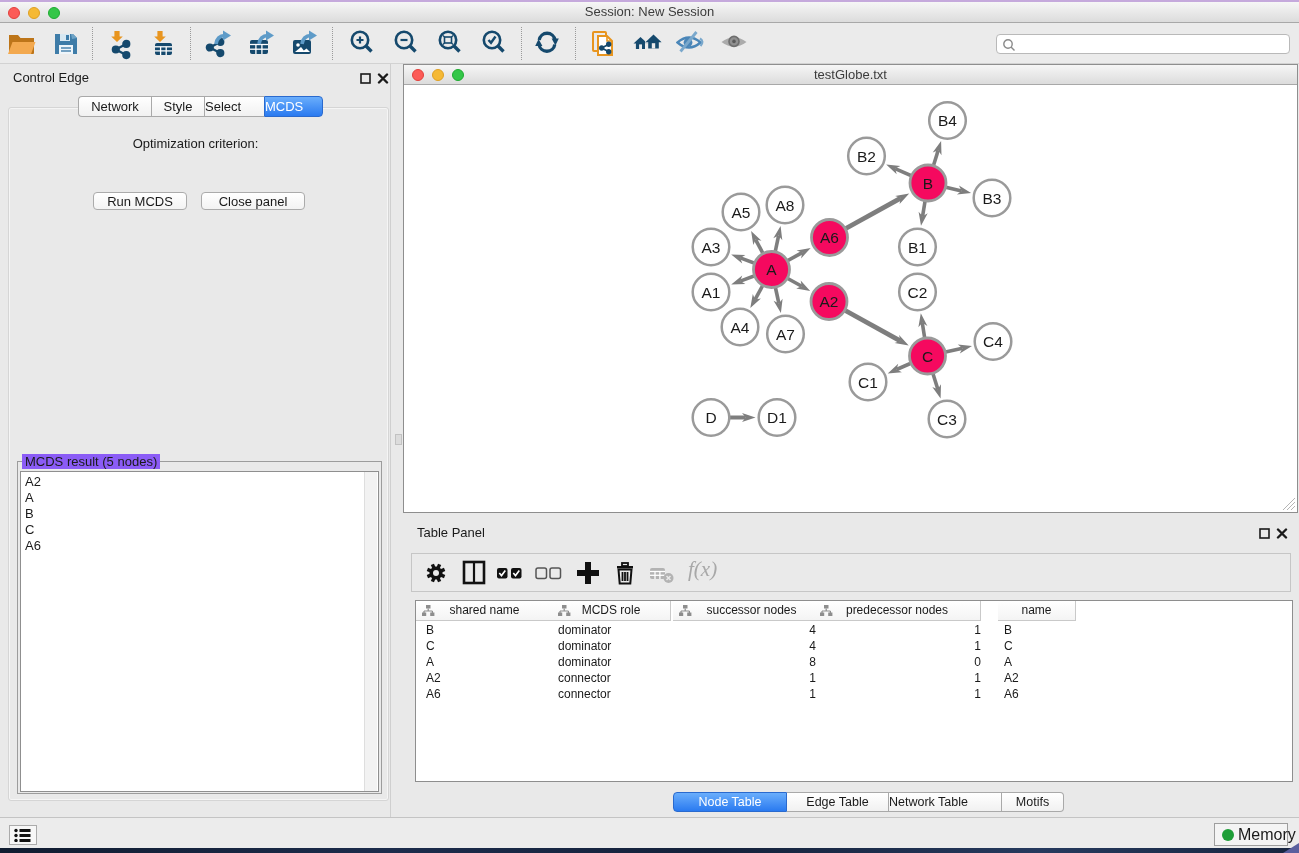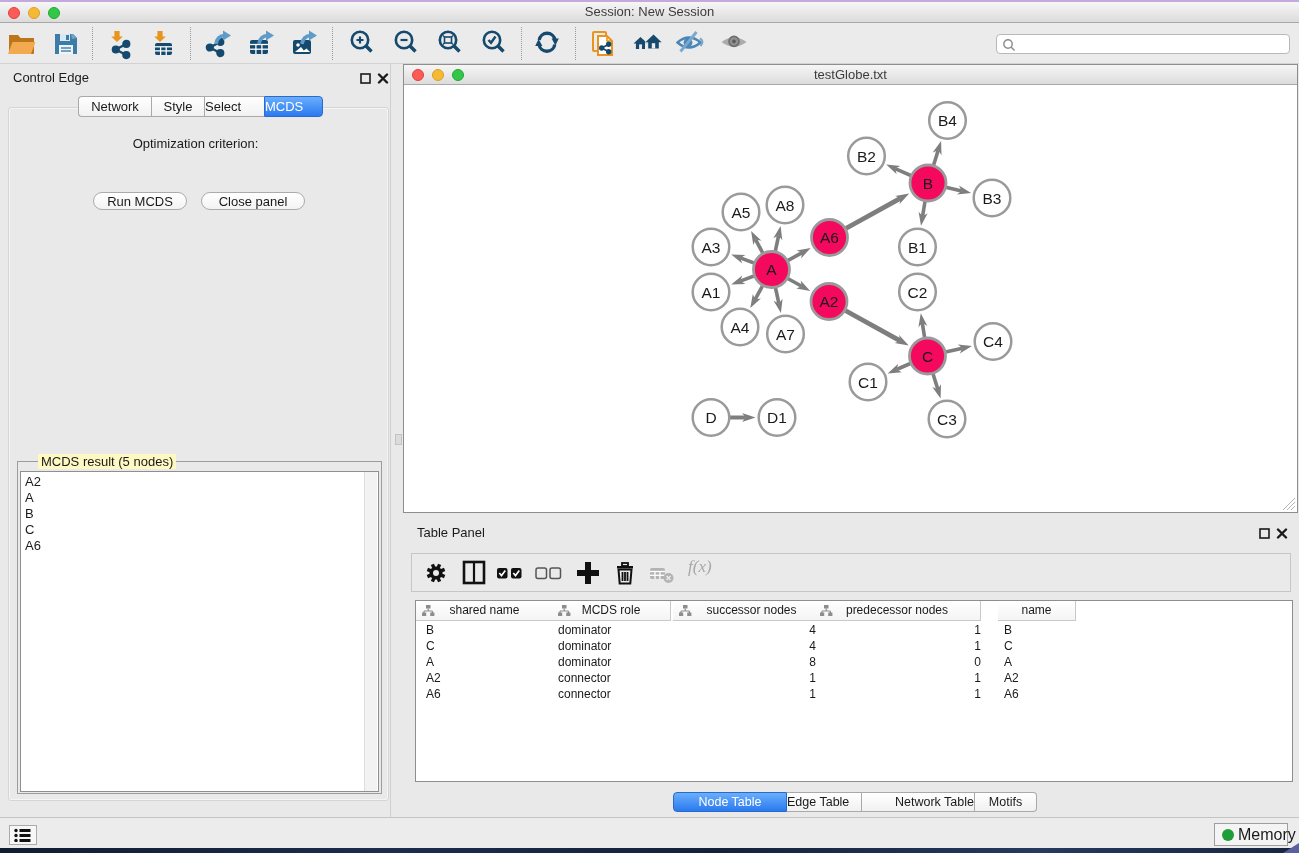--- a/index.html
+++ b/index.html
@@ -1,19 +1,19 @@
 <!DOCTYPE html>
 <html><head><meta charset="utf-8"><style>
 *{margin:0;padding:0;box-sizing:border-box}
 html,body{width:1299px;height:853px;overflow:hidden}
 body{font-family:"Liberation Sans",sans-serif;font-size:13px;color:#1a1a1a;background:#e9e9e9;position:relative}
 .abs{position:absolute}
 .titlebar{background:linear-gradient(#f6f6f6,#dcdcdc);border-bottom:1px solid #a8a8a8}
 .tl{width:12px;height:12px;border-radius:50%;position:absolute;top:7px}
-.btn{background:linear-gradient(#ffffff,#f3f3f3);border:1px solid #ababab;border-radius:9px;text-align:center}
+.btn{background:linear-gradient(#ffffff,#f3f3f3);border:1px solid #ababab;border-radius:4px;text-align:center}
 svg{display:block}
 </style></head><body>
 
 <div class="abs" style="left:0;top:0;width:1299px;height:2px;background:#c5a9dc"></div>
 
 <div class="abs titlebar" style="left:0;top:2px;width:1299px;height:21px">
   <div class="tl" style="left:8px;top:5px;background:#fc5b57;border:1px solid #e2403c"></div>
   <div class="tl" style="left:28px;top:5px;background:#f5b935;border:1px solid #dfa023"></div>
   <div class="tl" style="left:48px;top:5px;background:#34c648;border:1px solid #1eab31"></div>
   <div style="text-align:center;line-height:20px;color:#3c3c3c">Session: New Session</div>
@@ -175,21 +175,21 @@
     <div style="width:53px;background:linear-gradient(#fff,#f1f1f1);border:1px solid #a9a9a9;border-right:none;text-align:center;line-height:19px">Style</div>
     <div style="width:60px;background:linear-gradient(#fff,#f1f1f1);border:1px solid #a9a9a9;border-right:none;text-align:left;line-height:19px">Select</div>
     <div style="width:59px;background:linear-gradient(#6aaefc,#2a7af0);border:1px solid #2a6ace;border-radius:0 4px 4px 0;text-align:left;line-height:19px;color:#fff">MCDS</div>
   </div>
   <div style="position:absolute;left:0;top:72px;width:391px;text-align:center">Optimization criterion:</div>
 
   <div class="btn abs" style="left:93px;top:128px;width:94px;height:18px;line-height:17px">Run MCDS</div>
   <div class="btn abs" style="left:201px;top:128px;width:104px;height:18px;line-height:17px">Close panel</div>
 
   <div class="abs" style="left:17px;top:397px;width:365px;height:333px;border:1px solid #9c9c9c">
-    <div style="position:absolute;left:20px;top:-8px;background:#fef9c3;padding:0 3px">MCDS result (5 nodes)</div>
+    <div style="position:absolute;left:4px;top:-8px;background:#8b5cf6;padding:0 3px">MCDS result (5 nodes)</div>
     <div style="position:absolute;left:2px;top:9px;width:359px;height:321px;background:#fff;border:1px solid #8f8f8f">
       <div style="position:absolute;right:1px;top:0;width:13px;height:319px;background:#f2f2f2;border-left:1px solid #dedede"></div>
       <div style="padding:2px 0 0 4px;line-height:16px">A2<br>A<br>B<br>C<br>A6</div>
     </div>
   </div>
 </div>
 
 <div class="abs" style="left:403px;top:64px;width:895px;height:449px;border:1px solid #8e8e8e;background:#fff">
   <svg width="8" height="8" style="position:absolute;left:0;top:0">
       <path d="M0 8 V0 H8" fill="none" stroke="#4a7fd4" stroke-width="2.5"></path>
@@ -345,21 +345,21 @@
           <g stroke="#fff" stroke-width="1.3">
             <line x1="3" y1="13.5" x2="18" y2="13.5"></line>
             <line x1="3" y1="17.3" x2="18" y2="17.3"></line>
             <line x1="8.0" y1="13.5" x2="8.0" y2="21.0"></line>
             <line x1="12.9" y1="13.5" x2="12.9" y2="21.0"></line>
           </g>
         </g>
         <circle cx="21.5" cy="20" r="5" fill="#b3b3b3"></circle>
         <path d="M19.5 18 l4 4 m0 -4 l-4 4" stroke="#eaeaea" stroke-width="1.5"></path>
       </svg>
-      <div style="position:absolute;left:276px;top:3px;font-family:'Liberation Serif',serif;font-style:italic;font-size:17px;color:#a8a8a8"><i>f</i>(<i>x</i>)</div>
+      <div style="position:absolute;left:276px;top:3px;font-family:'Liberation Serif',serif;font-style:italic;font-size:21px;color:#a8a8a8"><i>f</i>(<i>x</i>)</div>
     </div>
 
   <div class="abs" style="left:12px;top:87px;width:878px;height:182px;background:#fff;border:1px solid #8e8e8e;font-size:12px">
     <div style="position:absolute;left:0;top:0;width:876px;height:20px">
         <div style="position:absolute;left:0px;top:0;width:138px;height:20px;background:linear-gradient(#ffffff,#f4f4f4);border-right:1px solid #c9c9c9;border-bottom:1px solid #c9c9c9;text-align:center;line-height:19px"><svg width="13" height="12" style="position:absolute;left:6px;top:4px">
             <rect x="4" y="0" width="4.5" height="3.5" fill="#8d8d8d"></rect>
             <path d="M6.2 3.5 v2.5 M2 6 h8.4 M2 6 v2 M10.4 6 v2" stroke="#8d8d8d" stroke-width="1.2" fill="none"></path>
             <rect x="0" y="7.5" width="4.2" height="3.5" fill="#8d8d8d"></rect>
             <rect x="8.2" y="7.5" width="4.2" height="3.5" fill="#8d8d8d"></rect>
           </svg>shared name</div>
@@ -407,22 +407,22 @@
         <div style="position:absolute;top:64px;left:10px;height:16px;line-height:16px">A6</div>
         <div style="position:absolute;top:64px;left:142px;height:16px;line-height:16px">connector</div>
         <div style="position:absolute;top:64px;left:257px;width:143px;height:16px;line-height:16px;text-align:right">1</div>
         <div style="position:absolute;top:64px;left:415px;width:150px;height:16px;line-height:16px;text-align:right">1</div>
         <div style="position:absolute;top:64px;left:588px;height:16px;line-height:16px">A6</div>
       </div>
   </div>
 
   <div class="abs" style="left:270px;top:279px;height:20px;display:flex;font-size:12.5px">
     <div style="width:114px;background:linear-gradient(#6aaefc,#2a7af0);border:1px solid #2a6ace;border-radius:4px 0 0 4px;text-align:center;line-height:18px;color:#fff">Node Table</div>
-    <div style="width:75px;background:linear-gradient(#fff,#f1f1f1);border:1px solid #a9a9a9;border-left:none;line-height:18px">Edge Table</div>
-    <div style="width:113px;background:linear-gradient(#fff,#f1f1f1);border:1px solid #a9a9a9;border-left:none;text-align:right;line-height:18px">Network Table</div>
+    <div style="width:102px;background:linear-gradient(#fff,#f1f1f1);border:1px solid #a9a9a9;border-left:none;text-align:center;line-height:18px">Edge Table</div>
+    <div style="width:113px;background:linear-gradient(#fff,#f1f1f1);border:1px solid #a9a9a9;border-left:none;text-align:left;line-height:18px">Network Table</div>
     <div style="width:62px;background:linear-gradient(#fff,#f1f1f1);border:1px solid #a9a9a9;border-left:none;border-radius:0 4px 4px 0;text-align:center;line-height:18px">Motifs</div>
   </div>
 </div>
 
 <div class="abs" style="left:0;top:817px;width:1299px;height:31px;background:#ececec;border-top:1px solid #c4c4c4">
   <div class="abs" style="left:9px;top:7px;width:28px;height:20px;background:#f7f7f7;border:1px solid #ababab">
     <svg width="18" height="14" style="margin:2px 0 0 4px">
       <circle cx="2" cy="2.5" r="1.7" fill="#111"></circle>
         <rect x="5.5" y="1" width="11" height="3" fill="#111"></rect>
       <circle cx="2" cy="7.5" r="1.7" fill="#111"></circle>

